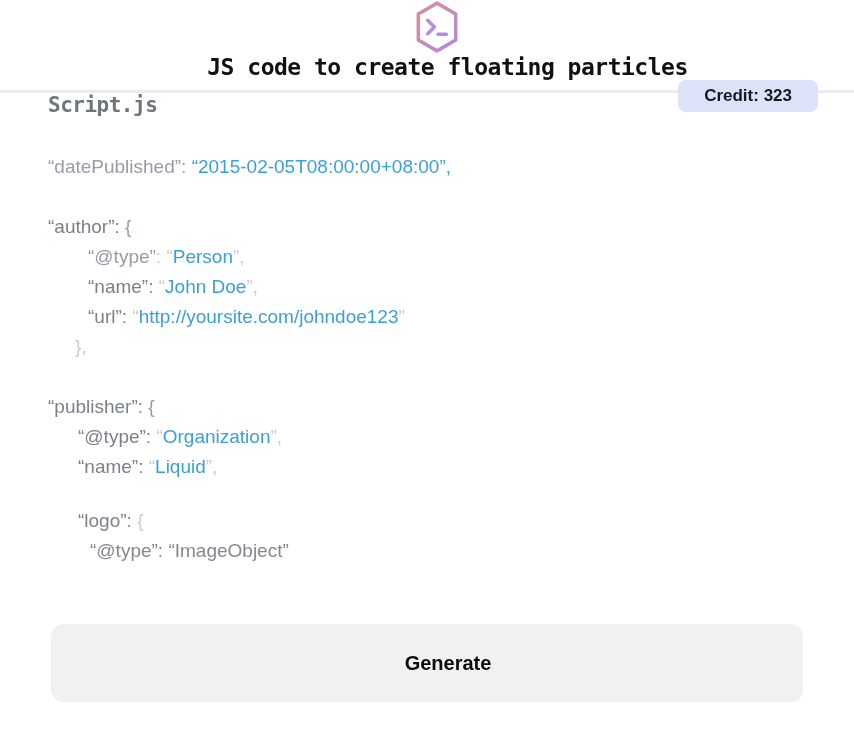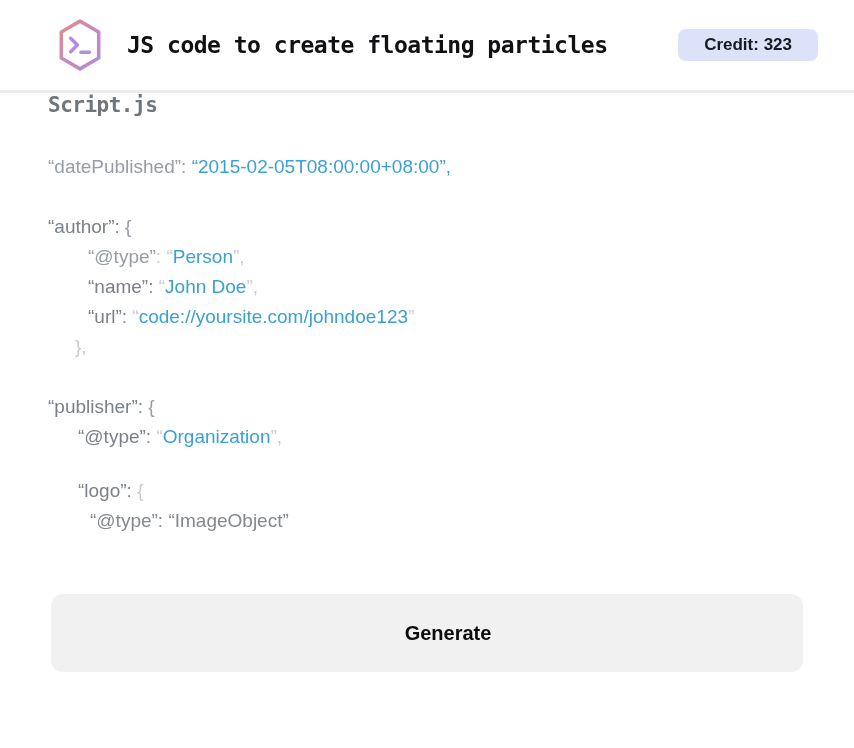--- a/index.html
+++ b/index.html
@@ -17,21 +17,21 @@
   }
   *{box-sizing:border-box;margin:0;padding:0;}
   html,body{background:#ffffff;}
   body{
     width:854px;height:748px;margin:0 auto;position:relative;
     font-family:"Liberation Sans",sans-serif;overflow:hidden;
   }
   
   .header{
     height:93px;display:flex;align-items:center;
-    padding:0 36px 0 55px;border-bottom:3px solid var(--divider);
+    padding:0 36px 0 55px;border-bottom:3px solid var(--divider);flex-direction:column;
   }
   .logo{width:50px;height:54px;flex:0 0 auto;display:flex;align-items:center;justify-content:center;}
   .page-title{
     font-family:"DejaVu Sans Mono","Liberation Mono",monospace;
     font-size:23px;font-weight:600;color:var(--title-color);
     margin-left:22px;letter-spacing:-0.5px;white-space:nowrap;
   }
   .credit-badge{
     margin-left:auto;background:var(--badge-bg);color:var(--badge-text);
     font-size:17px;font-weight:700;padding:6px 26px;border-radius:8px;
@@ -81,22 +81,23 @@
 </div>
 
 <div class="main">
   <h2 class="filename">Script.js</h2>
   <div class="code-block">
       <div class="code-line"><span class="seg-mid">“datePublished”</span><span class="seg-mid">: </span><span class="seg-value">“2015-02-05T08:00:00+08:00”,</span></div>
       <div class="code-line"></div>
       <div class="code-line"><span class="seg-key">“author”</span><span class="seg-key">: </span><span class="seg-mid">{</span></div>
       <div class="code-line" style="padding-left: 40px;"><span class="seg-mid">“@type”</span><span class="seg-light">: </span><span class="seg-light">“</span><span class="seg-value">Person</span><span class="seg-light">”,</span></div>
       <div class="code-line" style="padding-left: 40px;"><span class="seg-key">“name”</span><span class="seg-key">: </span><span class="seg-light">“</span><span class="seg-value">John Doe</span><span class="seg-light">”,</span></div>
-      <div class="code-line" style="padding-left: 40px;"><span class="seg-key">“url”</span><span class="seg-key">: </span><span class="seg-light">“</span><span class="seg-value">code://yoursite.com/johndoe123</span><span class="seg-light">”</span></div>
+      <div class="code-line" style="padding-left: 40px;"><span class="seg-key">“url”</span><span class="seg-key">: </span><span class="seg-light">“</span><span class="seg-value">http://yoursite.com/johndoe123</span><span class="seg-light">”</span></div>
       <div class="code-line" style="padding-left: 27px;"><span class="seg-light">},</span></div>
       <div class="code-line"></div>
       <div class="code-line"><span class="seg-key">“publisher”</span><span class="seg-key">: </span><span class="seg-mid">{</span></div>
       <div class="code-line" style="padding-left: 30px;"><span class="seg-key">“@type”</span><span class="seg-key">: </span><span class="seg-light">“</span><span class="seg-value">Organization</span><span class="seg-light">”,</span></div>
+      <div class="code-line" style="padding-left: 30px;"><span class="seg-key">“name”</span><span class="seg-key">: </span><span class="seg-light">“</span><span class="seg-value">Liquid</span><span class="seg-light">”,</span></div>
       <div class="code-line" style="padding-left: 30px; margin-top: 24px;"><span class="seg-key">“logo”</span><span class="seg-key">: </span><span class="seg-light">{</span></div>
       <div class="code-line" style="padding-left: 42px;"><span class="seg-gray">“@type”: “ImageObject”</span></div>
     </div>
   <button class="generate-btn">Generate</button>
 </div>
 
 </body></html>

